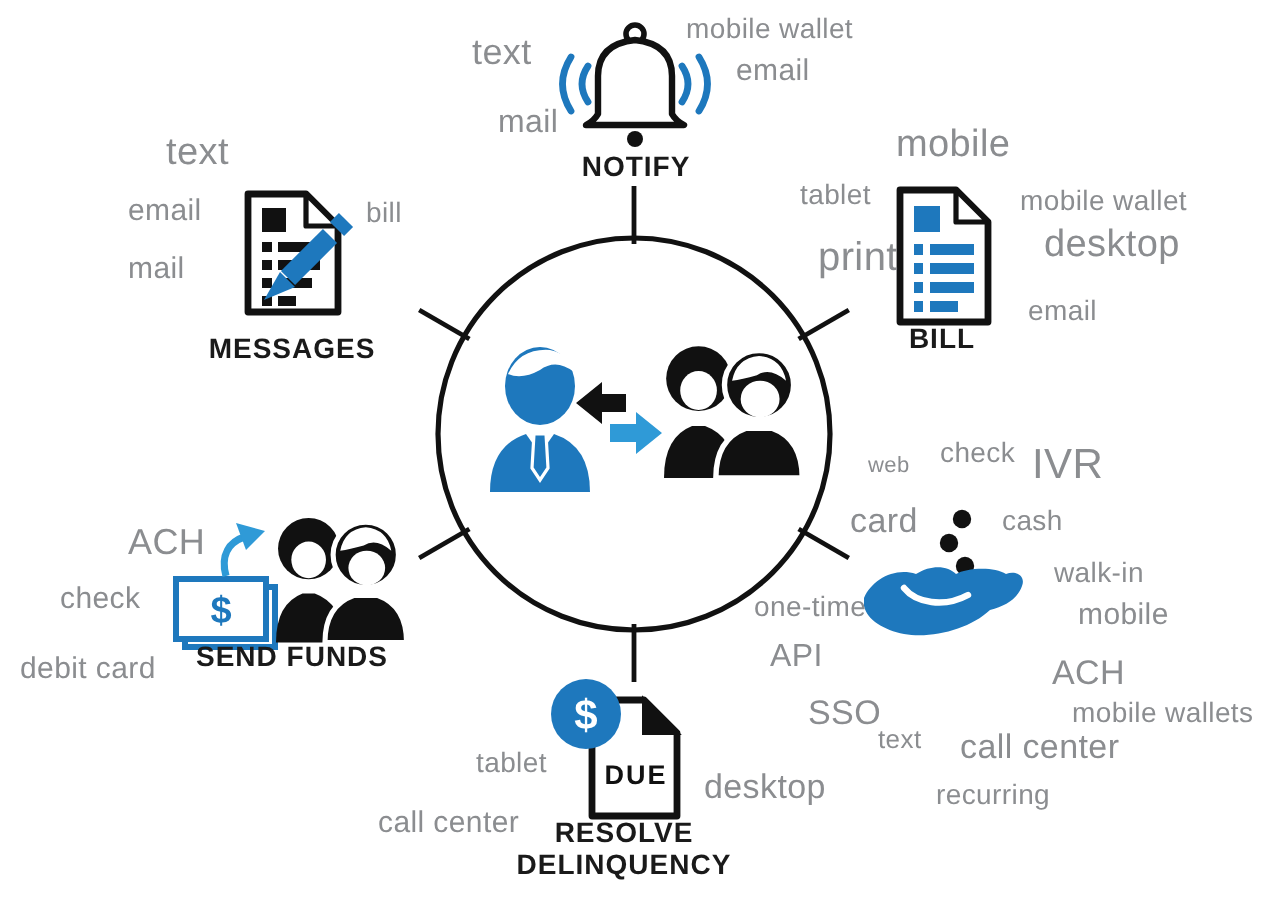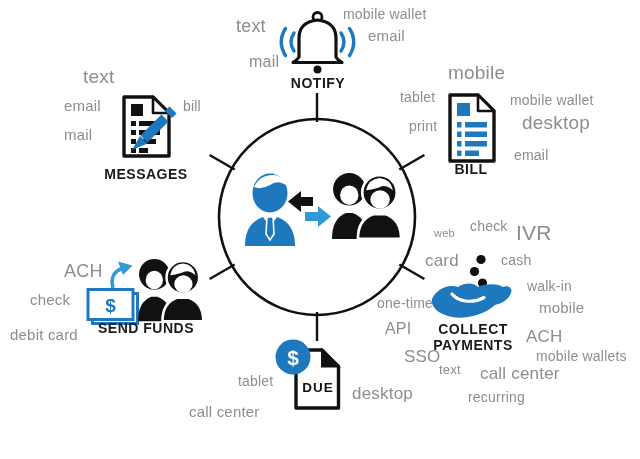--- a/index.html
+++ b/index.html
@@ -155,21 +155,21 @@
   <span class="kw" style="left:83px;top:67px;font-size:19px">text</span>
   <span class="kw" style="left:64px;top:98px;font-size:15px">email</span>
   <span class="kw" style="left:64px;top:127px;font-size:15px">mail</span>
   <span class="kw" style="left:183px;top:99px;font-size:14px">bill</span>
   <div class="lbl" style="left:146px;top:167px">
     <span>MESSAGES</span>
   </div>
 
   <span class="kw" style="left:448px;top:63px;font-size:19px">mobile</span>
   <span class="kw" style="left:400px;top:90px;font-size:14px">tablet</span>
-  <span class="kw" style="left:409px;top:119px;font-size:14px">print</span>
+  <span class="kw" style="left:409px;top:119px;font-size:20px">print</span>
   <span class="kw" style="left:510px;top:93px;font-size:14px">mobile wallet</span>
   <span class="kw" style="left:522px;top:113px;font-size:19px">desktop</span>
   <span class="kw" style="left:514px;top:148px;font-size:14px">email</span>
   <div class="lbl" style="left:471px;top:162px">
     <span>BILL</span>
   </div>
 
   <span class="kw" style="left:64px;top:262px;font-size:18px">ACH</span>
   <span class="kw" style="left:30px;top:292px;font-size:15px">check</span>
   <span class="kw" style="left:10px;top:327px;font-size:15px">debit card</span>
@@ -185,22 +185,22 @@
   <span class="kw" style="left:527px;top:279px;font-size:14px">walk-in</span>
   <span class="kw" style="left:377px;top:296px;font-size:14px">one-time</span>
   <span class="kw" style="left:539px;top:300px;font-size:15px">mobile</span>
   <span class="kw" style="left:385px;top:321px;font-size:16px">API</span>
   <span class="kw" style="left:526px;top:328px;font-size:17px">ACH</span>
   <span class="kw" style="left:404px;top:348px;font-size:17px">SSO</span>
   <span class="kw" style="left:536px;top:349px;font-size:14px">mobile wallets</span>
   <span class="kw" style="left:439px;top:363px;font-size:13px">text</span>
   <span class="kw" style="left:480px;top:365px;font-size:17px">call center</span>
   <span class="kw" style="left:468px;top:390px;font-size:14px">recurring</span>
-  <div class="lbl" style="left:473px;top:321px;line-height:16px">
-    <span>COLLECT</span>
-    <span>PAYMENTS</span>
-  </div>
 
   <span class="kw" style="left:238px;top:374px;font-size:14px">tablet</span>
   <span class="kw" style="left:189px;top:404px;font-size:15px">call center</span>
   <span class="kw" style="left:352px;top:385px;font-size:17px">desktop</span>
+  <div class="lbl" style="left:312px;top:409px">
+    <span>RESOLVE</span>
+    <span>DELINQUENCY</span>
+  </div>
 
 </div>
 
 </body></html>

